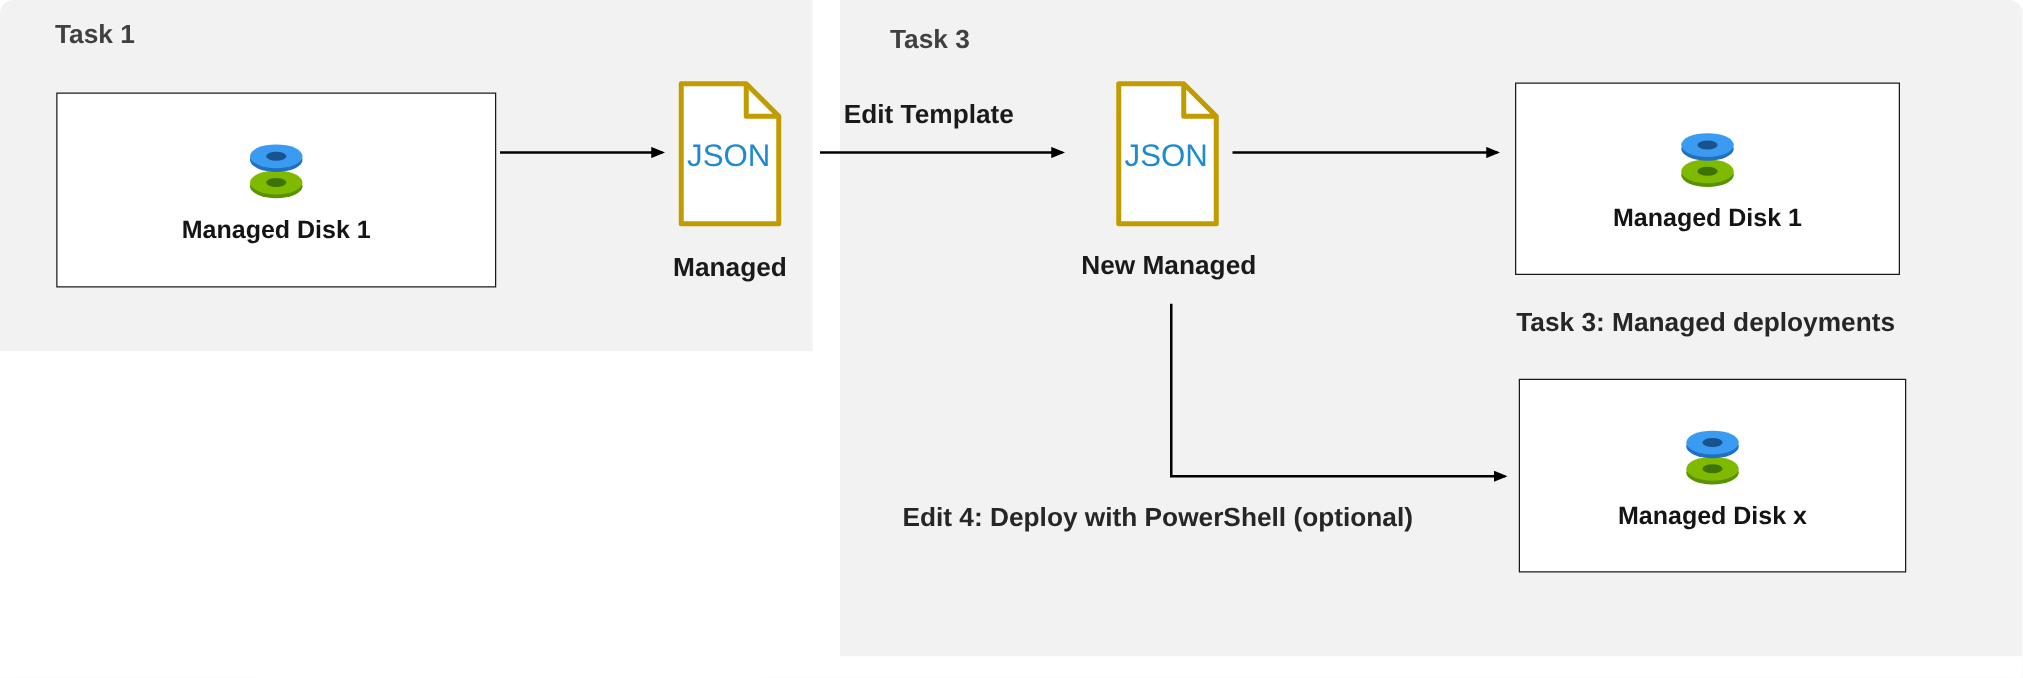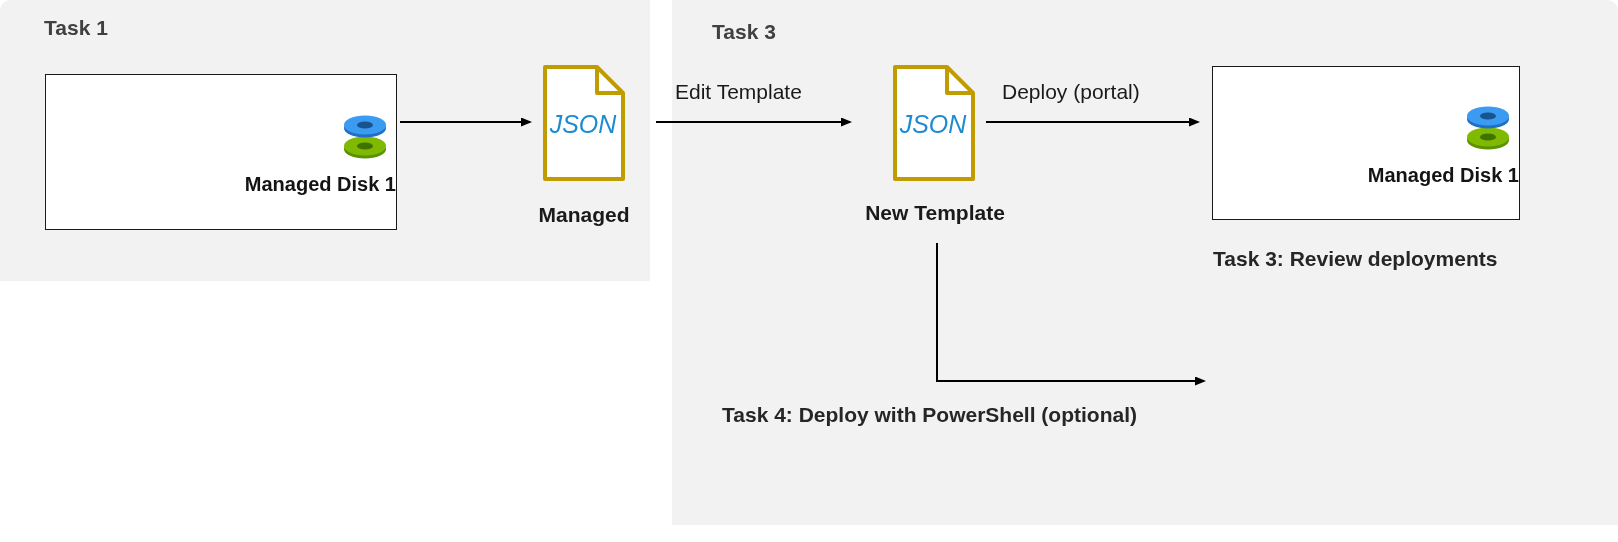--- a/index.html
+++ b/index.html
@@ -5,30 +5,30 @@
   html,body{margin:0;padding:0;background:#ffffff;}
   .canvas{
     position:relative;width:1618px;height:542px;background:#ffffff;
     font-family:"Liberation Sans",sans-serif;overflow:hidden;border-radius:11px;
   }
   .panel{position:absolute;background:#f2f2f2;}
   #panel-task1{left:0;top:0;width:650px;height:281px;}
   #panel-task2{left:672px;top:0;width:946px;height:525px;}
 
   .heading{position:absolute;font-size:21px;font-weight:bold;color:#404040;white-space:nowrap;}
-  .arrow-label{position:absolute;font-size:21px;font-weight:normal;color:#1a1a1a;white-space:nowrap;}
+  .arrow-label{position:absolute;font-size:21px;font-weight:bold;color:#1a1a1a;white-space:nowrap;}
 
   .disk-box{
     position:absolute;background:#ffffff;border:1.5px solid #1a1a1a;
-    display:flex;flex-direction:column;align-items:flex-end;justify-content:center;gap:9px;
+    display:flex;flex-direction:column;align-items:center;justify-content:center;gap:9px;
     box-sizing:border-box;
   }
   .disk-box .box-label{font-size:20px;font-weight:bold;color:#141414;}
 
-  .file-icon{position:absolute;font-style:italic;}
+  .file-icon{position:absolute;}
   .caption{
     position:absolute;font-size:21px;font-weight:bold;color:#1a1a1a;
     white-space:nowrap;transform:translateX(-50%);
   }
   .tasks-text{position:absolute;font-size:21px;font-weight:bold;color:#262626;white-space:nowrap;}
 
   svg.overlay{position:absolute;left:0;top:0;pointer-events:none;}
 </style>
 </head>
 <body>
@@ -65,40 +65,50 @@
 
   <div class="arrow-label" style="left:675px;top:80px">Edit Template</div>
 
   <div class="file-icon" style="left:890px;top:63px">
     <svg width="88" height="120" viewBox="0 0 88 120">
       <path d="M5 4 H57 L83 30 V116 H5 Z" fill="#ffffff" stroke="#c19c00" stroke-width="4" stroke-linejoin="round"></path>
       <path d="M57 4 V30 H83" fill="none" stroke="#c19c00" stroke-width="4" stroke-linejoin="round"></path>
       <text x="43" y="70" text-anchor="middle" font-size="25" fill="#1e8bd0" font-family="Liberation Sans, sans-serif">JSON</text>
     </svg>
   </div>
-  <div class="caption" style="left:935px;top:201px">New Template</div>
+  <div class="caption" style="left:935px;top:201px">New Managed</div>
 
-  <div class="arrow-label" style="left:1002px;top:80px">Deploy (portal)</div>
 
   <div class="disk-box" style="left:1212px;top:66px;width:308px;height:154px">
     <svg width="62" height="56" viewBox="0 0 62 56">
       <ellipse cx="31" cy="41" rx="21" ry="9.5" fill="#5a9100"></ellipse>
       <ellipse cx="31" cy="38" rx="21" ry="9.5" fill="#7fba00"></ellipse>
       <ellipse cx="31" cy="38" rx="8" ry="3.6" fill="#3f7300"></ellipse>
       <ellipse cx="31" cy="20" rx="21" ry="9.5" fill="#1f6fc4"></ellipse>
       <ellipse cx="31" cy="17" rx="21" ry="9.5" fill="#3b9bf0"></ellipse>
       <ellipse cx="31" cy="17" rx="8" ry="3.6" fill="#17548f"></ellipse>
     </svg>
     <div class="box-label">Managed Disk 1</div>
   </div>
 
-  <div class="tasks-text" style="left:1213px;top:247px">Task 3: Review deployments</div>
+  <div class="tasks-text" style="left:1213px;top:247px">Task 3: Managed deployments</div>
 
+  <div class="disk-box" style="left:1215px;top:303px;width:310px;height:155px">
+    <svg width="62" height="56" viewBox="0 0 62 56">
+      <ellipse cx="31" cy="41" rx="21" ry="9.5" fill="#5a9100"></ellipse>
+      <ellipse cx="31" cy="38" rx="21" ry="9.5" fill="#7fba00"></ellipse>
+      <ellipse cx="31" cy="38" rx="8" ry="3.6" fill="#3f7300"></ellipse>
+      <ellipse cx="31" cy="20" rx="21" ry="9.5" fill="#1f6fc4"></ellipse>
+      <ellipse cx="31" cy="17" rx="21" ry="9.5" fill="#3b9bf0"></ellipse>
+      <ellipse cx="31" cy="17" rx="8" ry="3.6" fill="#17548f"></ellipse>
+    </svg>
+    <div class="box-label">Managed Disk x</div>
+  </div>
 
-  <div class="tasks-text" style="left:722px;top:403px">Task 4: Deploy with PowerShell (optional)</div>
+  <div class="tasks-text" style="left:722px;top:403px">Edit 4: Deploy with PowerShell (optional)</div>
 
   <svg class="overlay" width="1618" height="542" viewBox="0 0 1618 542">
     <defs>
       <marker id="ah" markerWidth="11" markerHeight="9" refX="9" refY="4.5" orient="auto" markerUnits="userSpaceOnUse">
         <path d="M0 0 L11 4.5 L0 9 Z" fill="#000000"></path>
       </marker>
     </defs>
     <line x1="400" y1="122" x2="530" y2="122" stroke="#000000" stroke-width="2" marker-end="url(#ah)"></line>
     <line x1="656" y1="122" x2="850" y2="122" stroke="#000000" stroke-width="2" marker-end="url(#ah)"></line>
     <line x1="986" y1="122" x2="1198" y2="122" stroke="#000000" stroke-width="2" marker-end="url(#ah)"></line>

